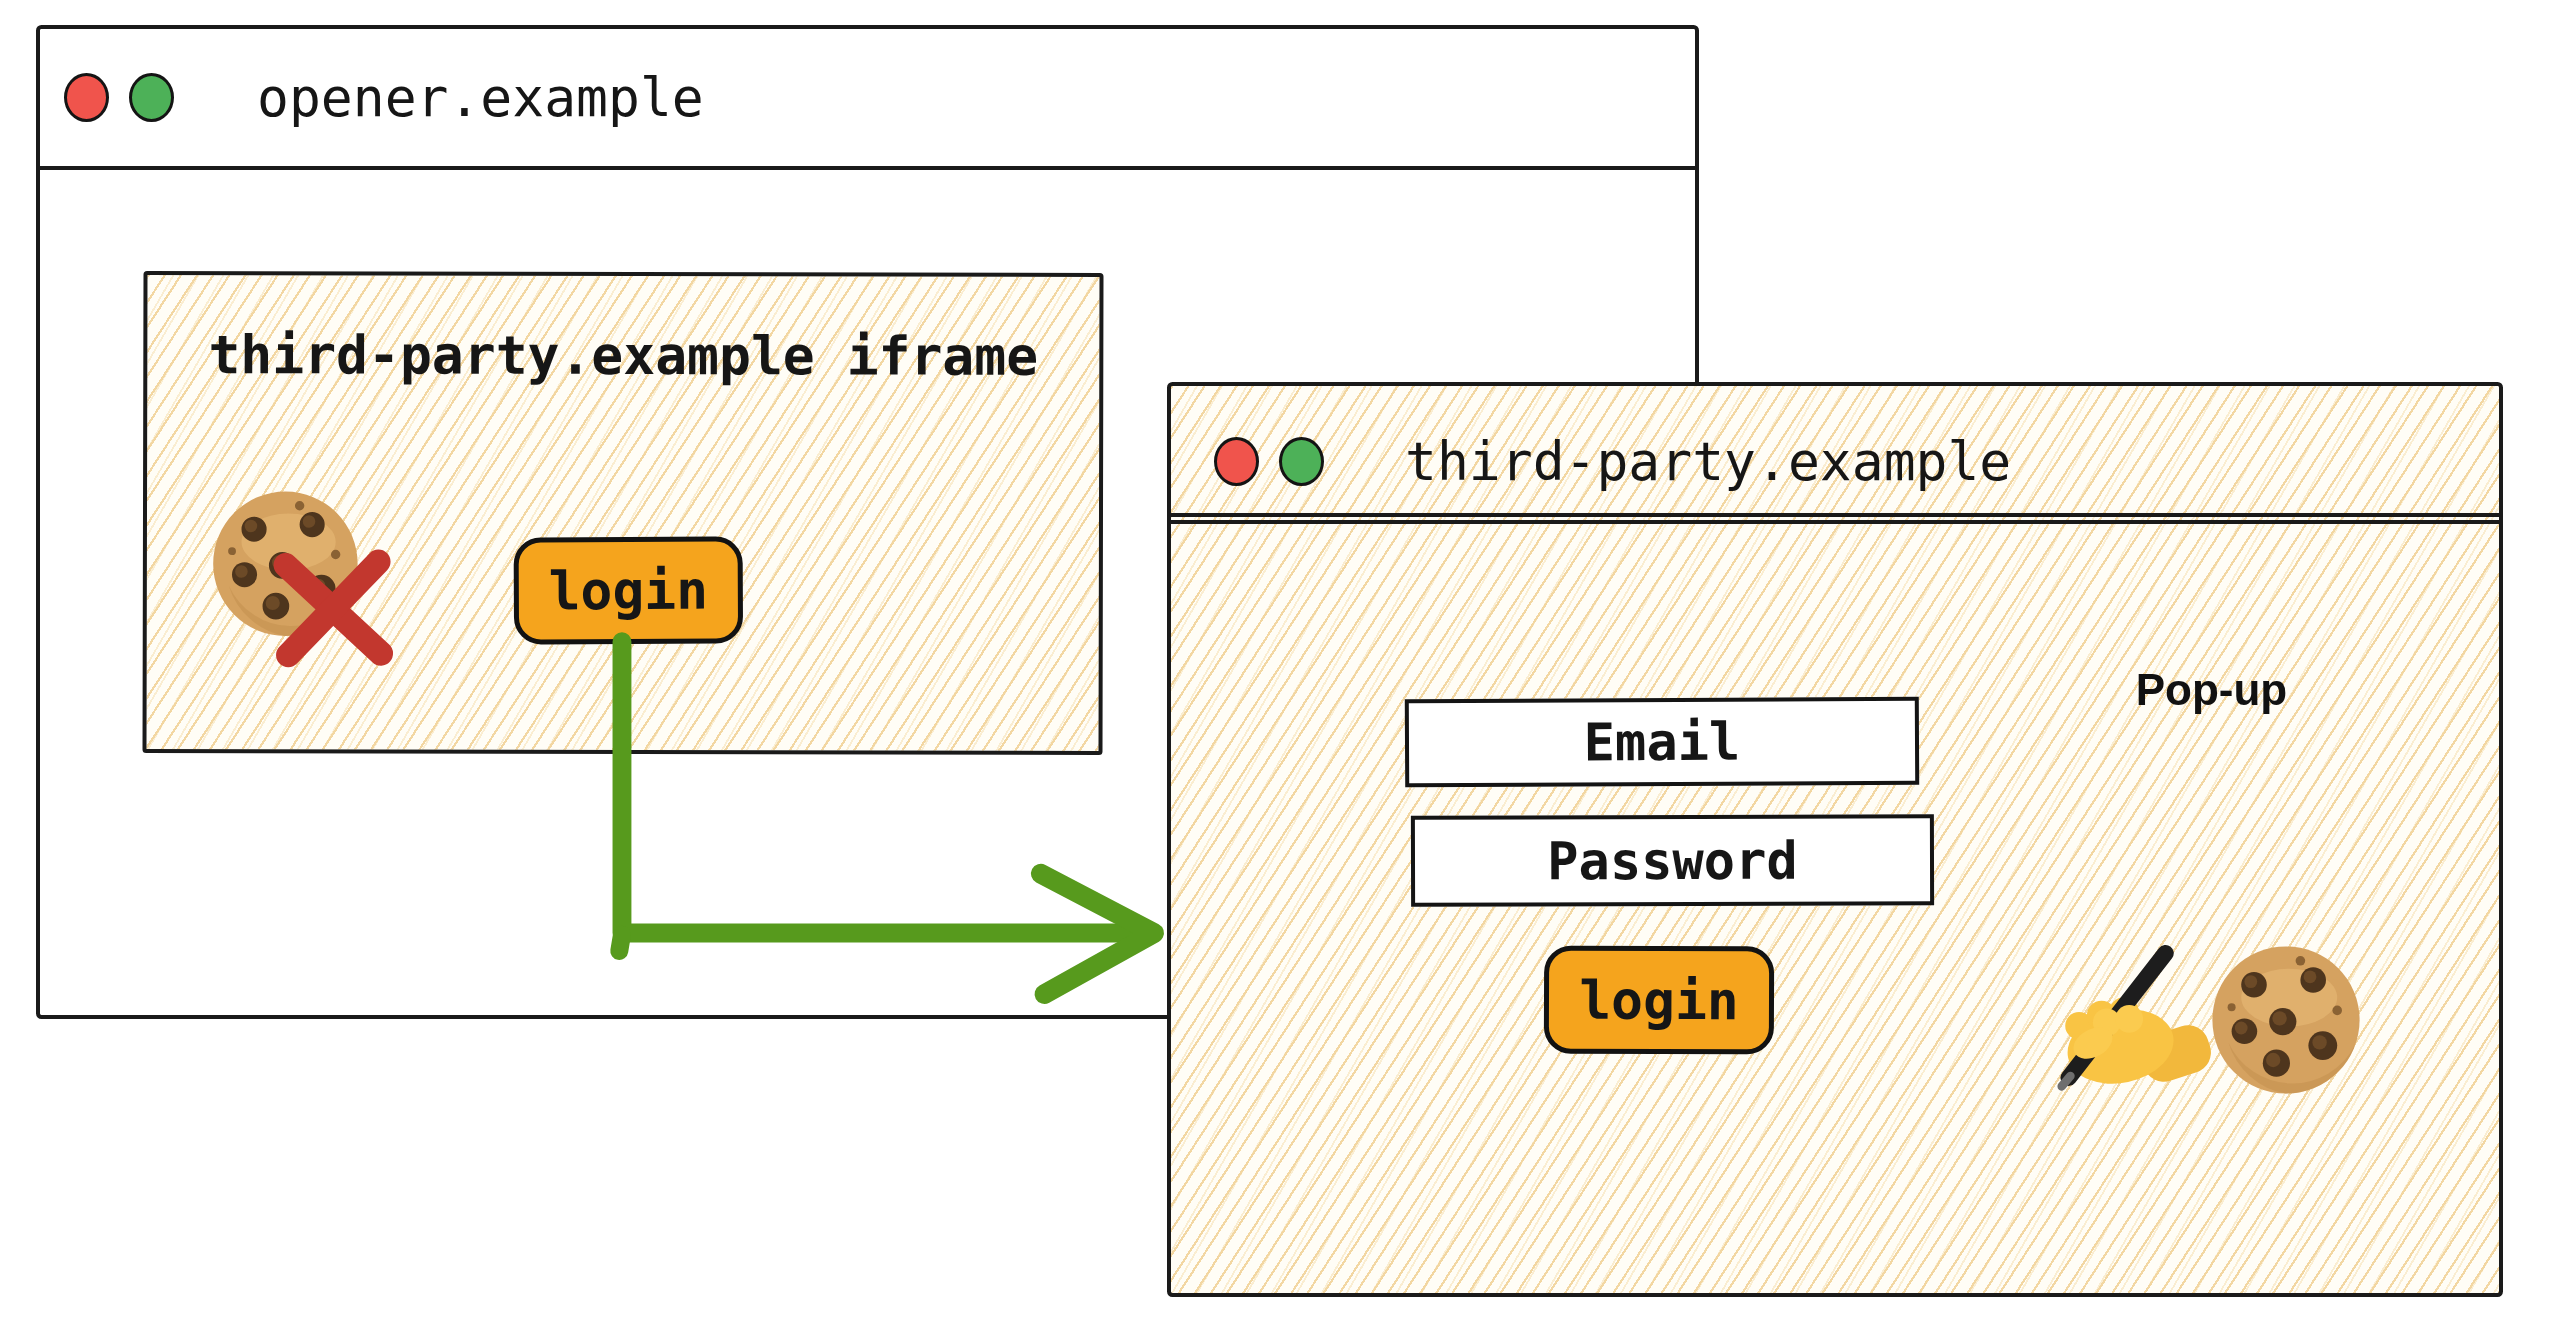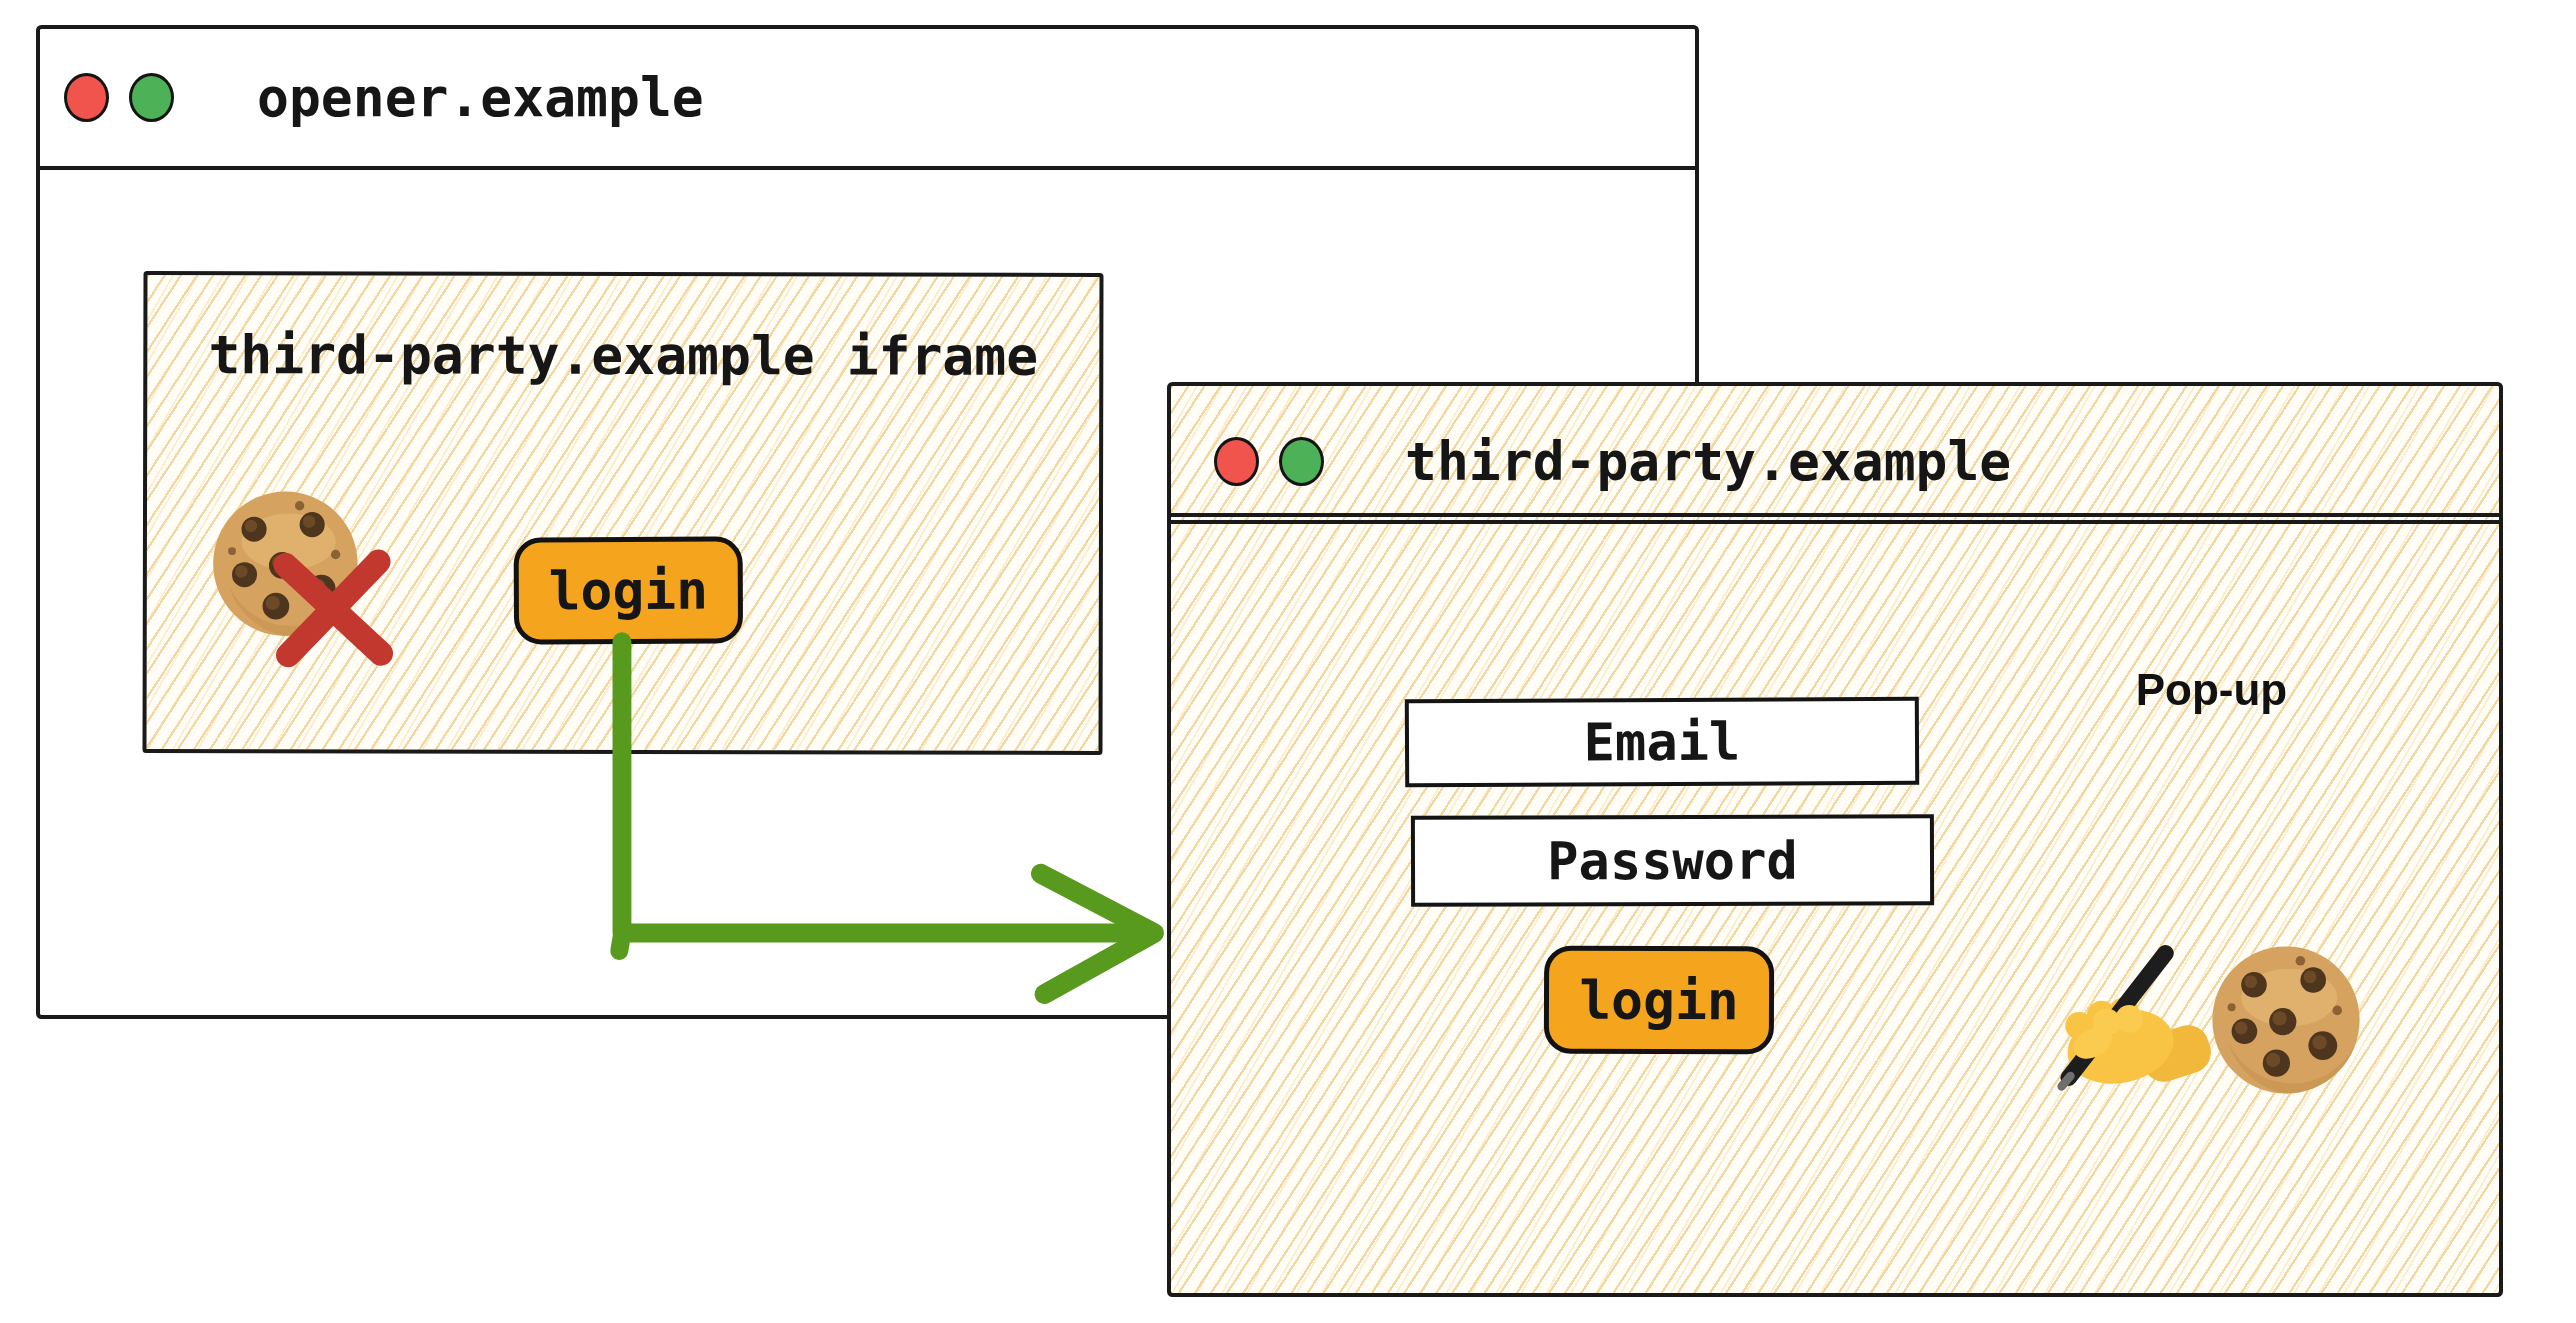--- a/index.html
+++ b/index.html
@@ -26,21 +26,21 @@
   .titlebar.double::after{content:"";position:absolute;left:-1.8px;right:-1.8px;bottom:-10.8px;height:3.6px;background:#1a1a1a;}
 
   .dot{width:45px;height:49px;border-radius:50%;border:3.6px solid #141414;box-sizing:border-box;flex:0 0 auto;}
   .dot.red{background:#F0544C;}
   .dot.green{background:#4DB158;}
   .win-opener .dot:first-of-type{margin-left:24px;}
   .win-popup  .dot:first-of-type{margin-left:43px;margin-top:23.4px;}
   .win-popup  .dot.green{margin-top:23.4px;}
   .dot + .dot{margin-left:20px;}
 
-  .win-title{font-size:53px;font-weight:700;white-space:nowrap;margin-left:83px;}
+  .win-title{font-size:53px;font-weight:400;white-space:nowrap;margin-left:83px;}
   .win-popup .win-title{margin-left:81px;margin-top:24px;}
 
   
   .iframe-box{position:absolute;left:103px;top:243px;width:960px;height:482px;
               border:4.5px solid #1a1a1a;border-radius:3.6px;box-sizing:border-box;transform:rotate(0.12deg);}
   .iframe-label{position:absolute;left:0;right:0;top:49px;text-align:center;
                 font-size:53px;font-weight:600;white-space:nowrap;}
 
   
   .sketch-btn{position:absolute;background:#F5A41D;border:5.4px solid #121212;border-radius:27px;

